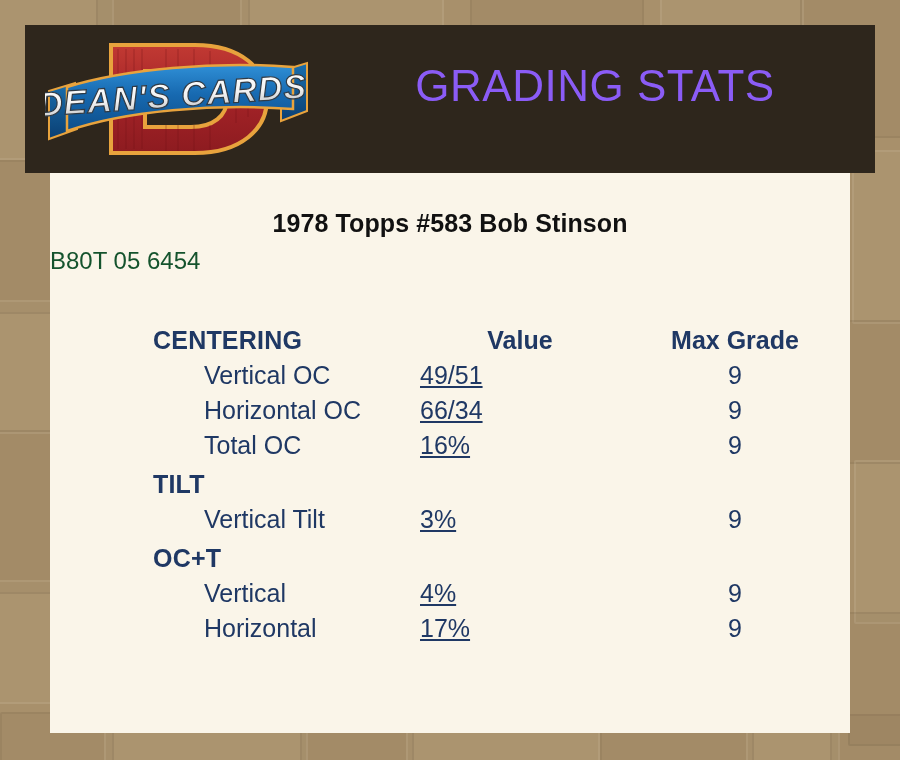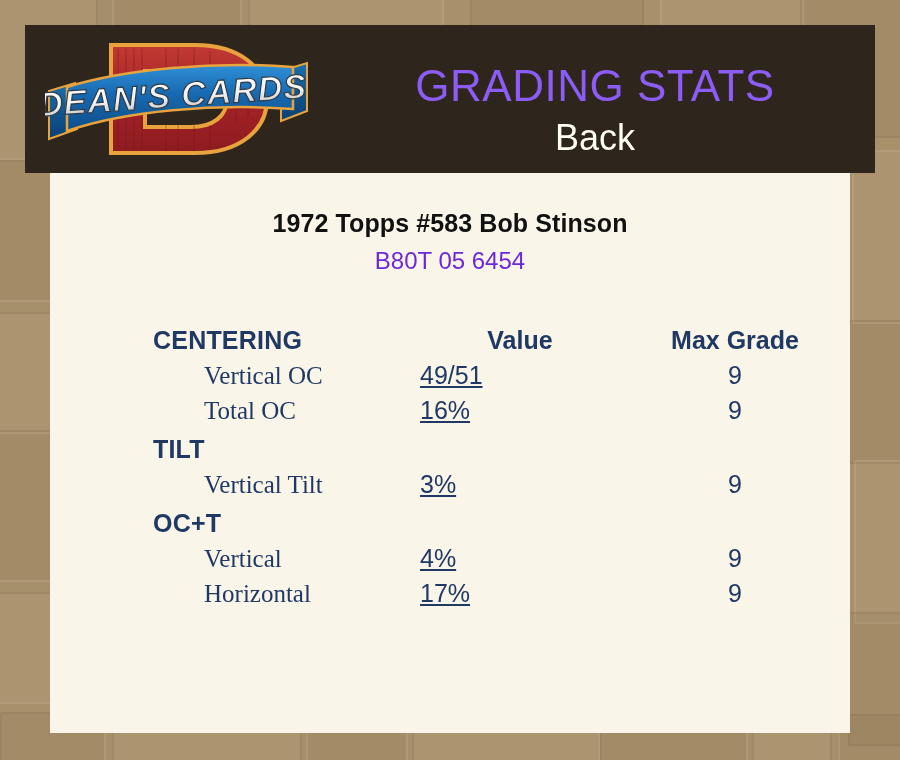--- a/index.html
+++ b/index.html
@@ -96,22 +96,21 @@
     padding-top: 36px;
     text-align: center;
     color: #111111;
     font-size: 25px;
     font-weight: bold;
     letter-spacing: 0.1px;
   }
   #card-subtitle {
     margin: 0;
     padding-top: 9px;
-    text-align: center;
-    color: #6d28d9;
+    color: #14532d;
     font-size: 24px;
     font-weight: normal;
   }
 
   
   #stats-table {
     margin: 40px 0 16px 0;
     border-collapse: collapse;
     width: 100%;
     color: #1f3864;
@@ -148,21 +147,21 @@
     padding-left: 103px !important;
     letter-spacing: 0.2px;
   }
 
   .data-row td {
     font-size: 25px;
     font-weight: normal;
     height: 35px;
     vertical-align: bottom;
   }
-  .data-row .cell-label { padding-left: 154px !important; text-align: left; font-family: Liberation Serif, serif; }
+  .data-row .cell-label { padding-left: 154px !important; text-align: left; }
   .data-row .cell-value { text-align: left; text-decoration: underline; }
   .data-row .cell-grade { text-align: center; }
 </style>
 </head>
 <body>
 
 <div id="bg-texture">
   <div class="card-shape" style="left:-10px;  top:-14px;  width:120px; height:170px;"></div>
   <div class="card-shape dim" style="left:96px;  top:-20px;  width:150px; height:120px;"></div>
   <div class="card-shape" style="left:240px; top:-30px;  width:200px; height:90px;"></div>
@@ -244,26 +243,25 @@
         <path d="M236 40 L262 32 L262 80 L236 90 Z" fill="url(#bannerTail)" stroke="#e8a33d" stroke-width="2"></path>
 
         <path d="M22 56 C80 38 170 30 248 36 L248 78 C170 72 80 80 22 100 Z" fill="url(#bannerBlue)" stroke="#e8a33d" stroke-width="2.5"></path>
       </g>
 
       <text x="128" y="76" text-anchor="middle" transform="rotate(-4 128 72)" font-family="'Liberation Sans', sans-serif" font-size="34" font-weight="bold" font-style="italic" fill="url(#letterWhite)" stroke="#2f3a45" stroke-width="1.2" letter-spacing="1">DEAN'S CARDS</text>
     </svg>
   </div>
 
   <div id="header-title">GRADING STATS</div>
-  <div id="header-subtitle">Back</div>
 </div>
 
 <div id="content-panel">
 
-  <h1 id="card-title">1972 Topps #583 Bob Stinson</h1>
+  <h1 id="card-title">1978 Topps #583 Bob Stinson</h1>
   <div id="card-subtitle">B80T 05 6454</div>
 
   <table id="stats-table">
     <colgroup>
       <col class="col-label">
         <col class="col-value">
         <col class="col-grade">
     </colgroup>
     <thead>
       <tr class="hdr-row">
@@ -273,20 +271,25 @@
       </tr>
     </thead>
     <tbody>
 
       <tr class="data-row">
         <td class="cell-label">Vertical OC</td>
         <td class="cell-value">49/51</td>
         <td class="cell-grade">9</td>
       </tr>
       <tr class="data-row">
+        <td class="cell-label">Horizontal OC</td>
+        <td class="cell-value">66/34</td>
+        <td class="cell-grade">9</td>
+      </tr>
+      <tr class="data-row">
         <td class="cell-label">Total OC</td>
         <td class="cell-value">16%</td>
         <td class="cell-grade">9</td>
       </tr>
 
       <tr class="section-row">
         <td colspan="3">TILT</td>
       </tr>
       <tr class="data-row">
         <td class="cell-label">Vertical Tilt</td>

